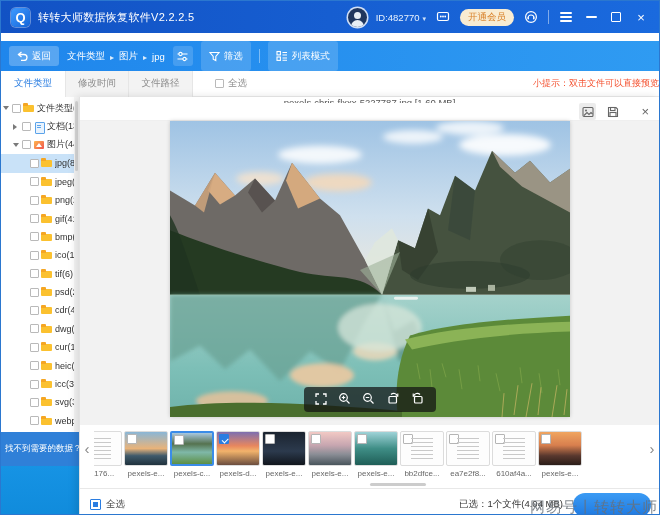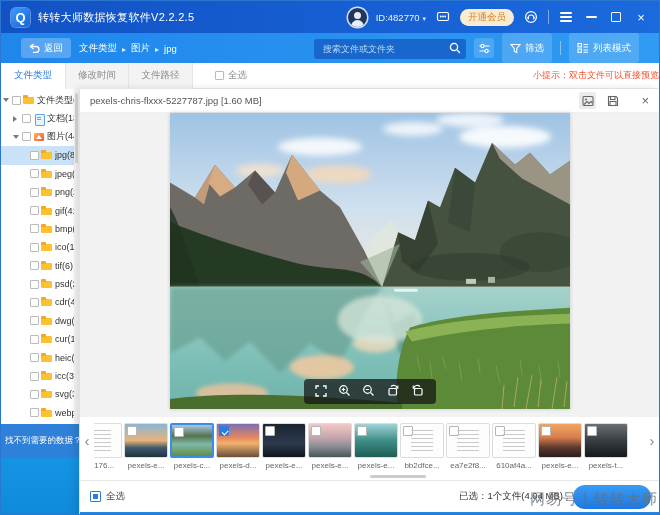--- a/index.html
+++ b/index.html
@@ -26,21 +26,21 @@
   .tb-icon { width:16px; height:16px; display:flex; align-items:center; justify-content:center; }
   .tb-sep { width:1px; height:14px; background:rgba(255,255,255,.45); }
   .i-menu { width:12px; height:2px; background:#fff; border-radius:1px;
             box-shadow:0 -4px 0 #fff, 0 4px 0 #fff; }
   .i-min { width:11px; height:2px; background:#fff; border-radius:1px; }
   .i-max { width:10px; height:10px; border:1.5px solid #fff; border-radius:1px; }
   .i-close { color:#fff; font-size:13px; line-height:1; }
 
   
   .toolbar { height:30px; background:linear-gradient(90deg,#1f86ec,#2f9bf2);
-             display:flex; align-items:center; padding:0 20px; gap:8px; }
+             display:flex; align-items:center; padding:0 8px; gap:8px;margin-top:8px; }
   .back-btn { height:20px; padding:0 8px; border-radius:3px; background:rgba(255,255,255,.25);
               color:#fff; font-size:9.5px; display:flex; align-items:center; gap:4px; border:none; }
   .crumbs { display:flex; align-items:center; gap:5px; color:#fff; font-size:9.5px; }
   .crumb-sep::before { content:"▸"; font-size:8px; color:rgba(255,255,255,.85); }
   .search-wrap { position:relative; margin-left:auto; }
   .search-input { width:152px; height:20px; background:#1767cc; border:none; border-radius:3px;
                   color:#fff; font-size:9px; padding:0 24px 0 9px; outline:none; }
   .search-input::placeholder { color:#bcd9f5; }
   .search-icon-btn { position:absolute; right:4px; top:3px; width:14px; height:14px; }
   .sq-btn { width:20px; height:20px; border-radius:3px; background:rgba(255,255,255,.16);
@@ -82,21 +82,21 @@
   .tlabel { overflow:hidden; text-overflow:clip; white-space:nowrap; }
   .sb-scroll { position:absolute; right:0; top:0; width:5px; height:335px; background:#f6f6f6; }
   .sb-thumb { position:absolute; right:1px; top:4px; width:3px; height:70px; background:#d8d8d8; border-radius:2px; }
   .sb-banner { height:34px; background:#2f80d8; color:#fff; font-size:8.5px; display:flex; align-items:center;
                padding:0 4px; white-space:nowrap; overflow:hidden; }
   .sb-fill { flex:1; background:linear-gradient(180deg,#1693e4,#0f8ada); }
 
   
   .main { flex:1; display:flex; flex-direction:column; background:#fff; position:relative;
           box-shadow:-3px 0 8px rgba(0,0,0,.12); border-left:1px solid #e2e2e2; z-index:2; }
-  .pv-header { height:24px; display:flex; align-items:center; padding:0 10px; border-bottom:1px solid #efefef; }
+  .pv-header { height:24px; display:flex; align-items:center; padding:0 10px; border-bottom:1px solid #efefef;flex-direction:column; }
   .pv-name { font-size:9.5px; color:#555; white-space:nowrap; overflow:hidden; }
   .pv-hbtns { margin-left:auto; display:flex; align-items:center; gap:8px; }
   .hbtn { width:17px; height:17px; display:flex; align-items:center; justify-content:center; border-radius:2px; }
   .hbtn.active { background:#ececec; }
   .pv-close { margin-left:12px; color:#666; font-size:13px; line-height:1; }
 
   .pv-stage { height:304px; background:#f2f2f2; position:relative; display:flex; justify-content:center; }
   .photo { width:400px; height:296px; margin-top:0; box-shadow:0 0 4px rgba(0,0,0,.18); }
   .photo-toolbar { position:absolute; left:50%; transform:translateX(-50%); bottom:13px;
                    width:132px; height:25px; border-radius:4px; background:rgba(18,18,18,.72);
@@ -191,29 +191,20 @@
           <path d="M1.5 3.5 H7 a3 3 0 0 1 0 6 H4" fill="none" stroke="#fff" stroke-width="1.3"></path>
         </svg>
       <span>返回</span>
     </button>
     <div class="crumbs">
       <span>文件类型</span>
       <span class="crumb-sep"></span>
       <span>图片</span>
       <span class="crumb-sep"></span>
       <span>jpg</span>
-    </div>
-    <div class="search-wrap">
-      <input class="search-input" placeholder="搜索文件或文件夹" style="">
-      <span class="search-icon-btn">
-        <svg width="14" height="14" viewBox="0 0 14 14">
-            <circle cx="6" cy="6" r="3.6" fill="none" stroke="#fff" stroke-width="1.3"></circle>
-            <path d="M9 9 L12 12" stroke="#fff" stroke-width="1.3"></path>
-          </svg>
-      </span>
     </div>
     <button class="sq-btn">
       <svg width="13" height="13" viewBox="0 0 13 13">
           <path d="M1.5 4 H11.5 M1.5 9 H11.5" stroke="#fff" stroke-width="1.2"></path>
           <circle cx="4.5" cy="4" r="1.6" fill="#2f9bf2" stroke="#fff" stroke-width="1.1"></circle>
           <circle cx="8.5" cy="9" r="1.6" fill="#2f9bf2" stroke="#fff" stroke-width="1.1"></circle>
         </svg>
     </button>
     <button class="txt-btn">
       <svg width="11" height="11" viewBox="0 0 11 11">
@@ -558,26 +549,20 @@
       <span class="tcb"></span>
     </div>
     <div class="tname">610af4a...</div>
   </div>
             <div class="thumb">
     <div class="timg k-warm">
       <span class="tcb"></span>
     </div>
     <div class="tname">pexels-e...</div>
   </div>
-            <div class="thumb">
-    <div class="timg k-dark">
-      <span class="tcb"></span>
-    </div>
-    <div class="tname">pexels-t...</div>
-  </div>
           </div>
         <div class="chev">›</div>
         <div class="strip-scroll"></div>
       </div>
 
       <div class="bottombar">
         <span class="cb-ind"></span>
         <span class="ba-label">全选</span>
         <span class="ba-info">已选：1个文件(4.04 MB)</span>
         <button class="recover-btn"></button>

